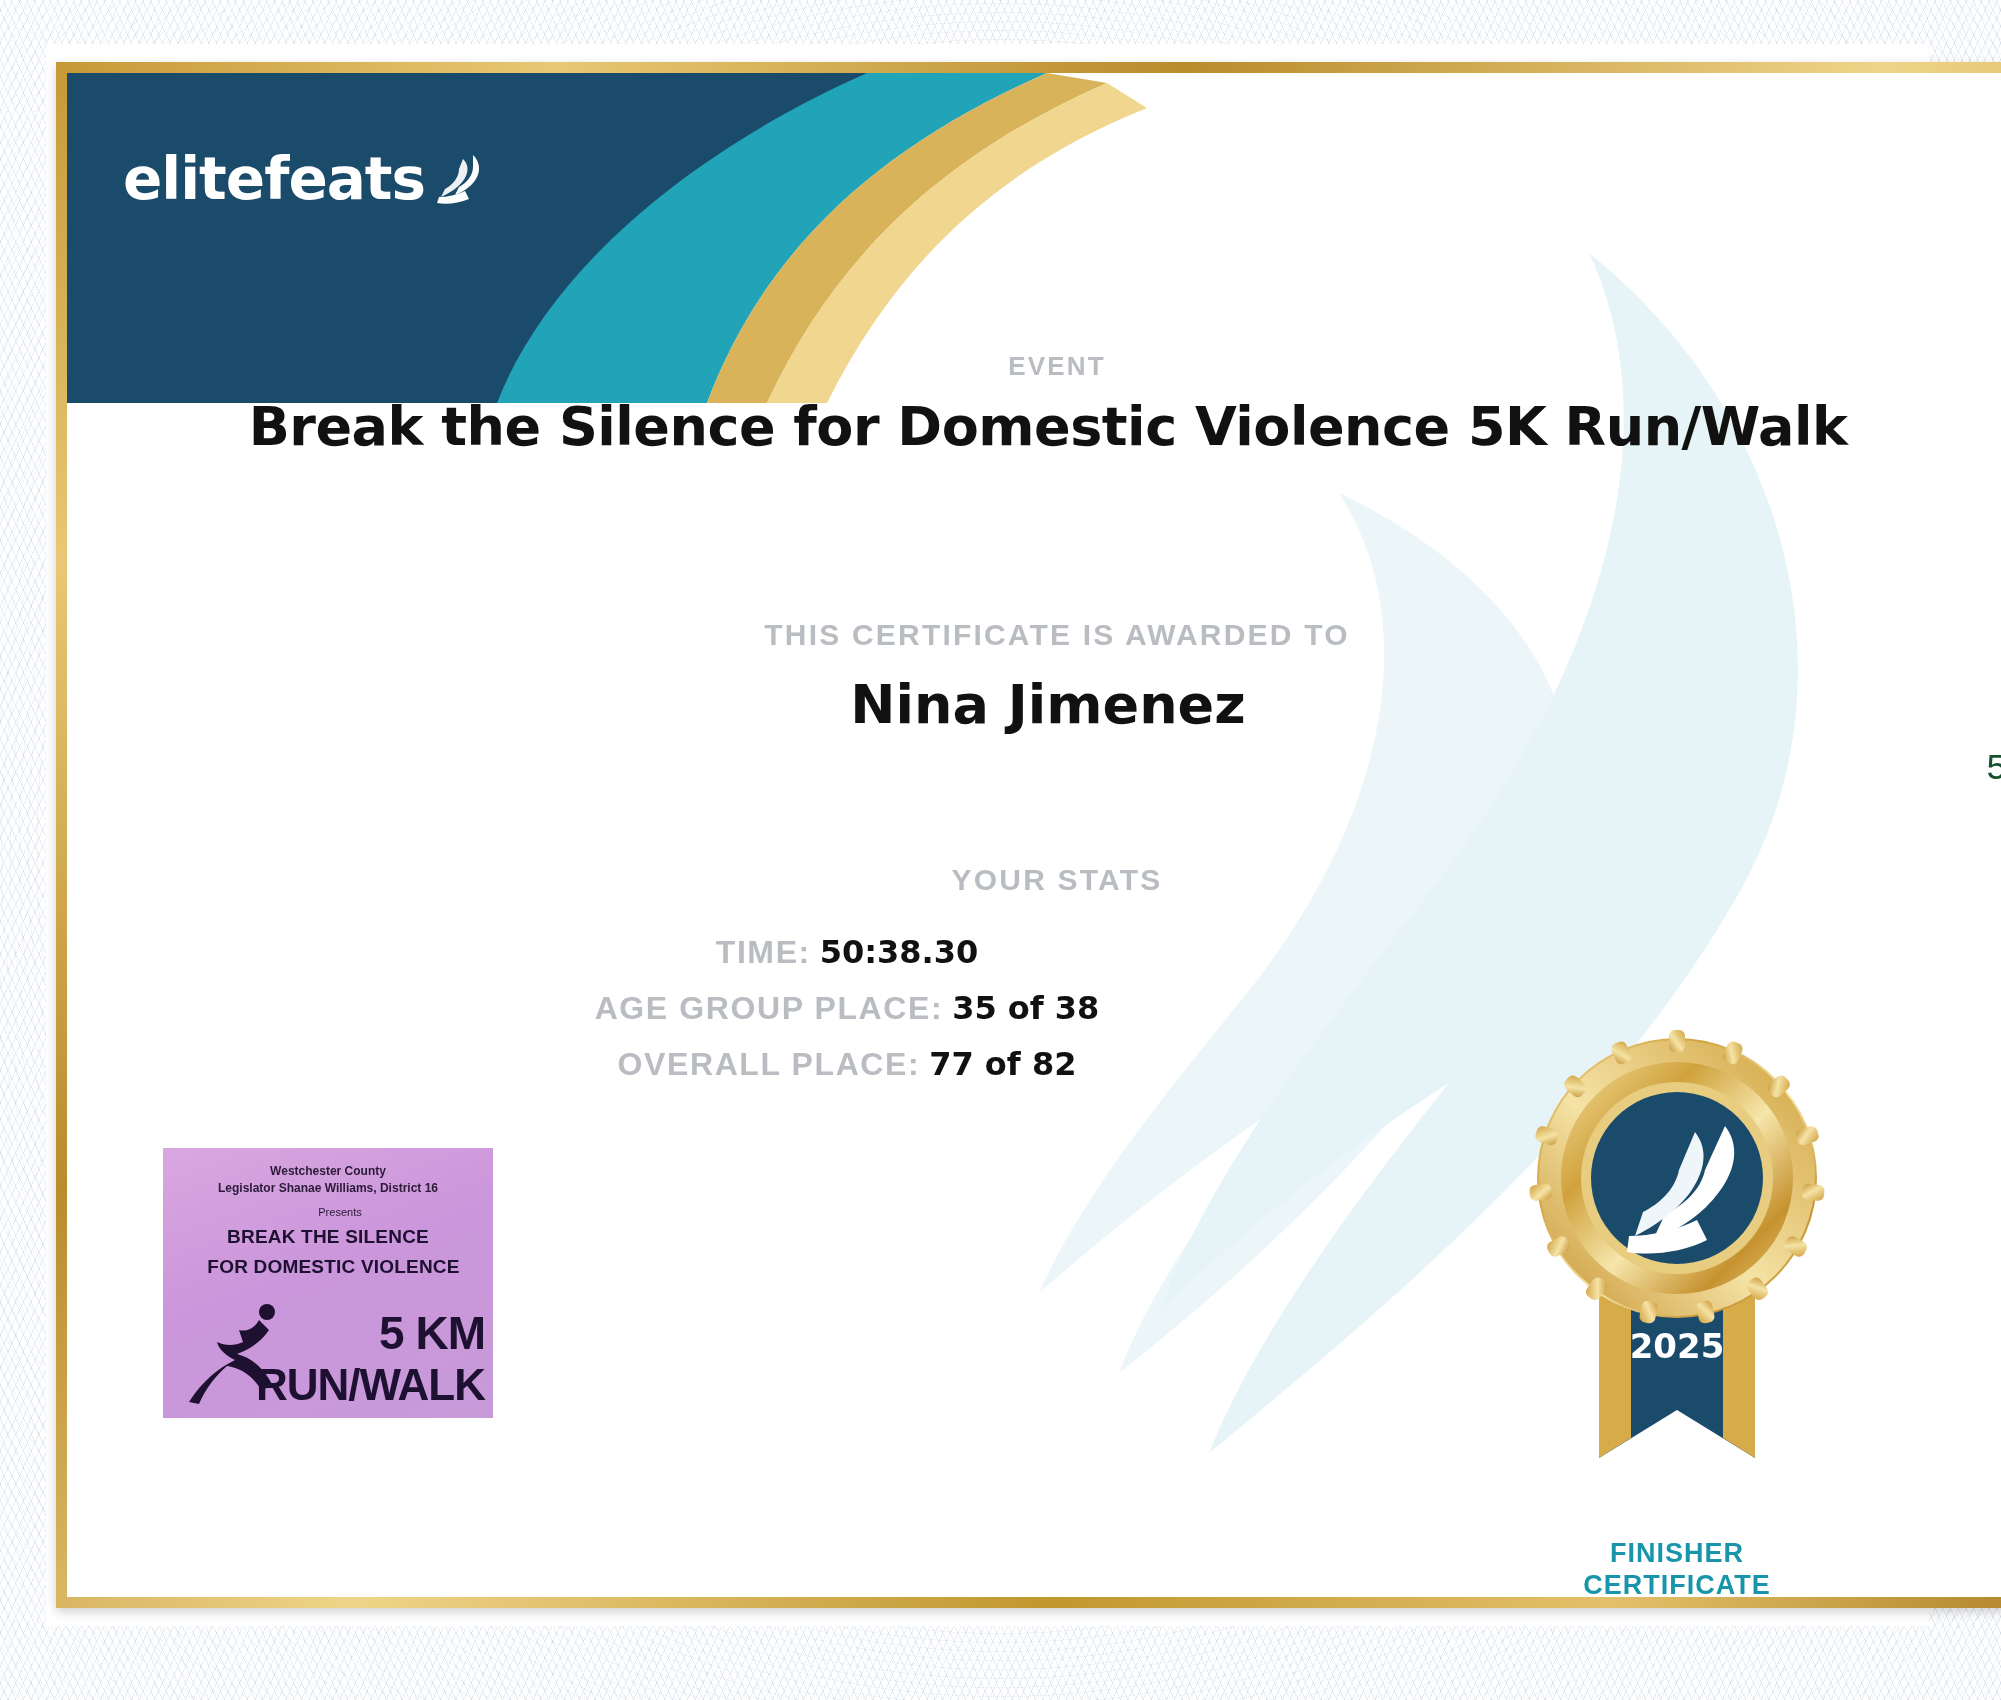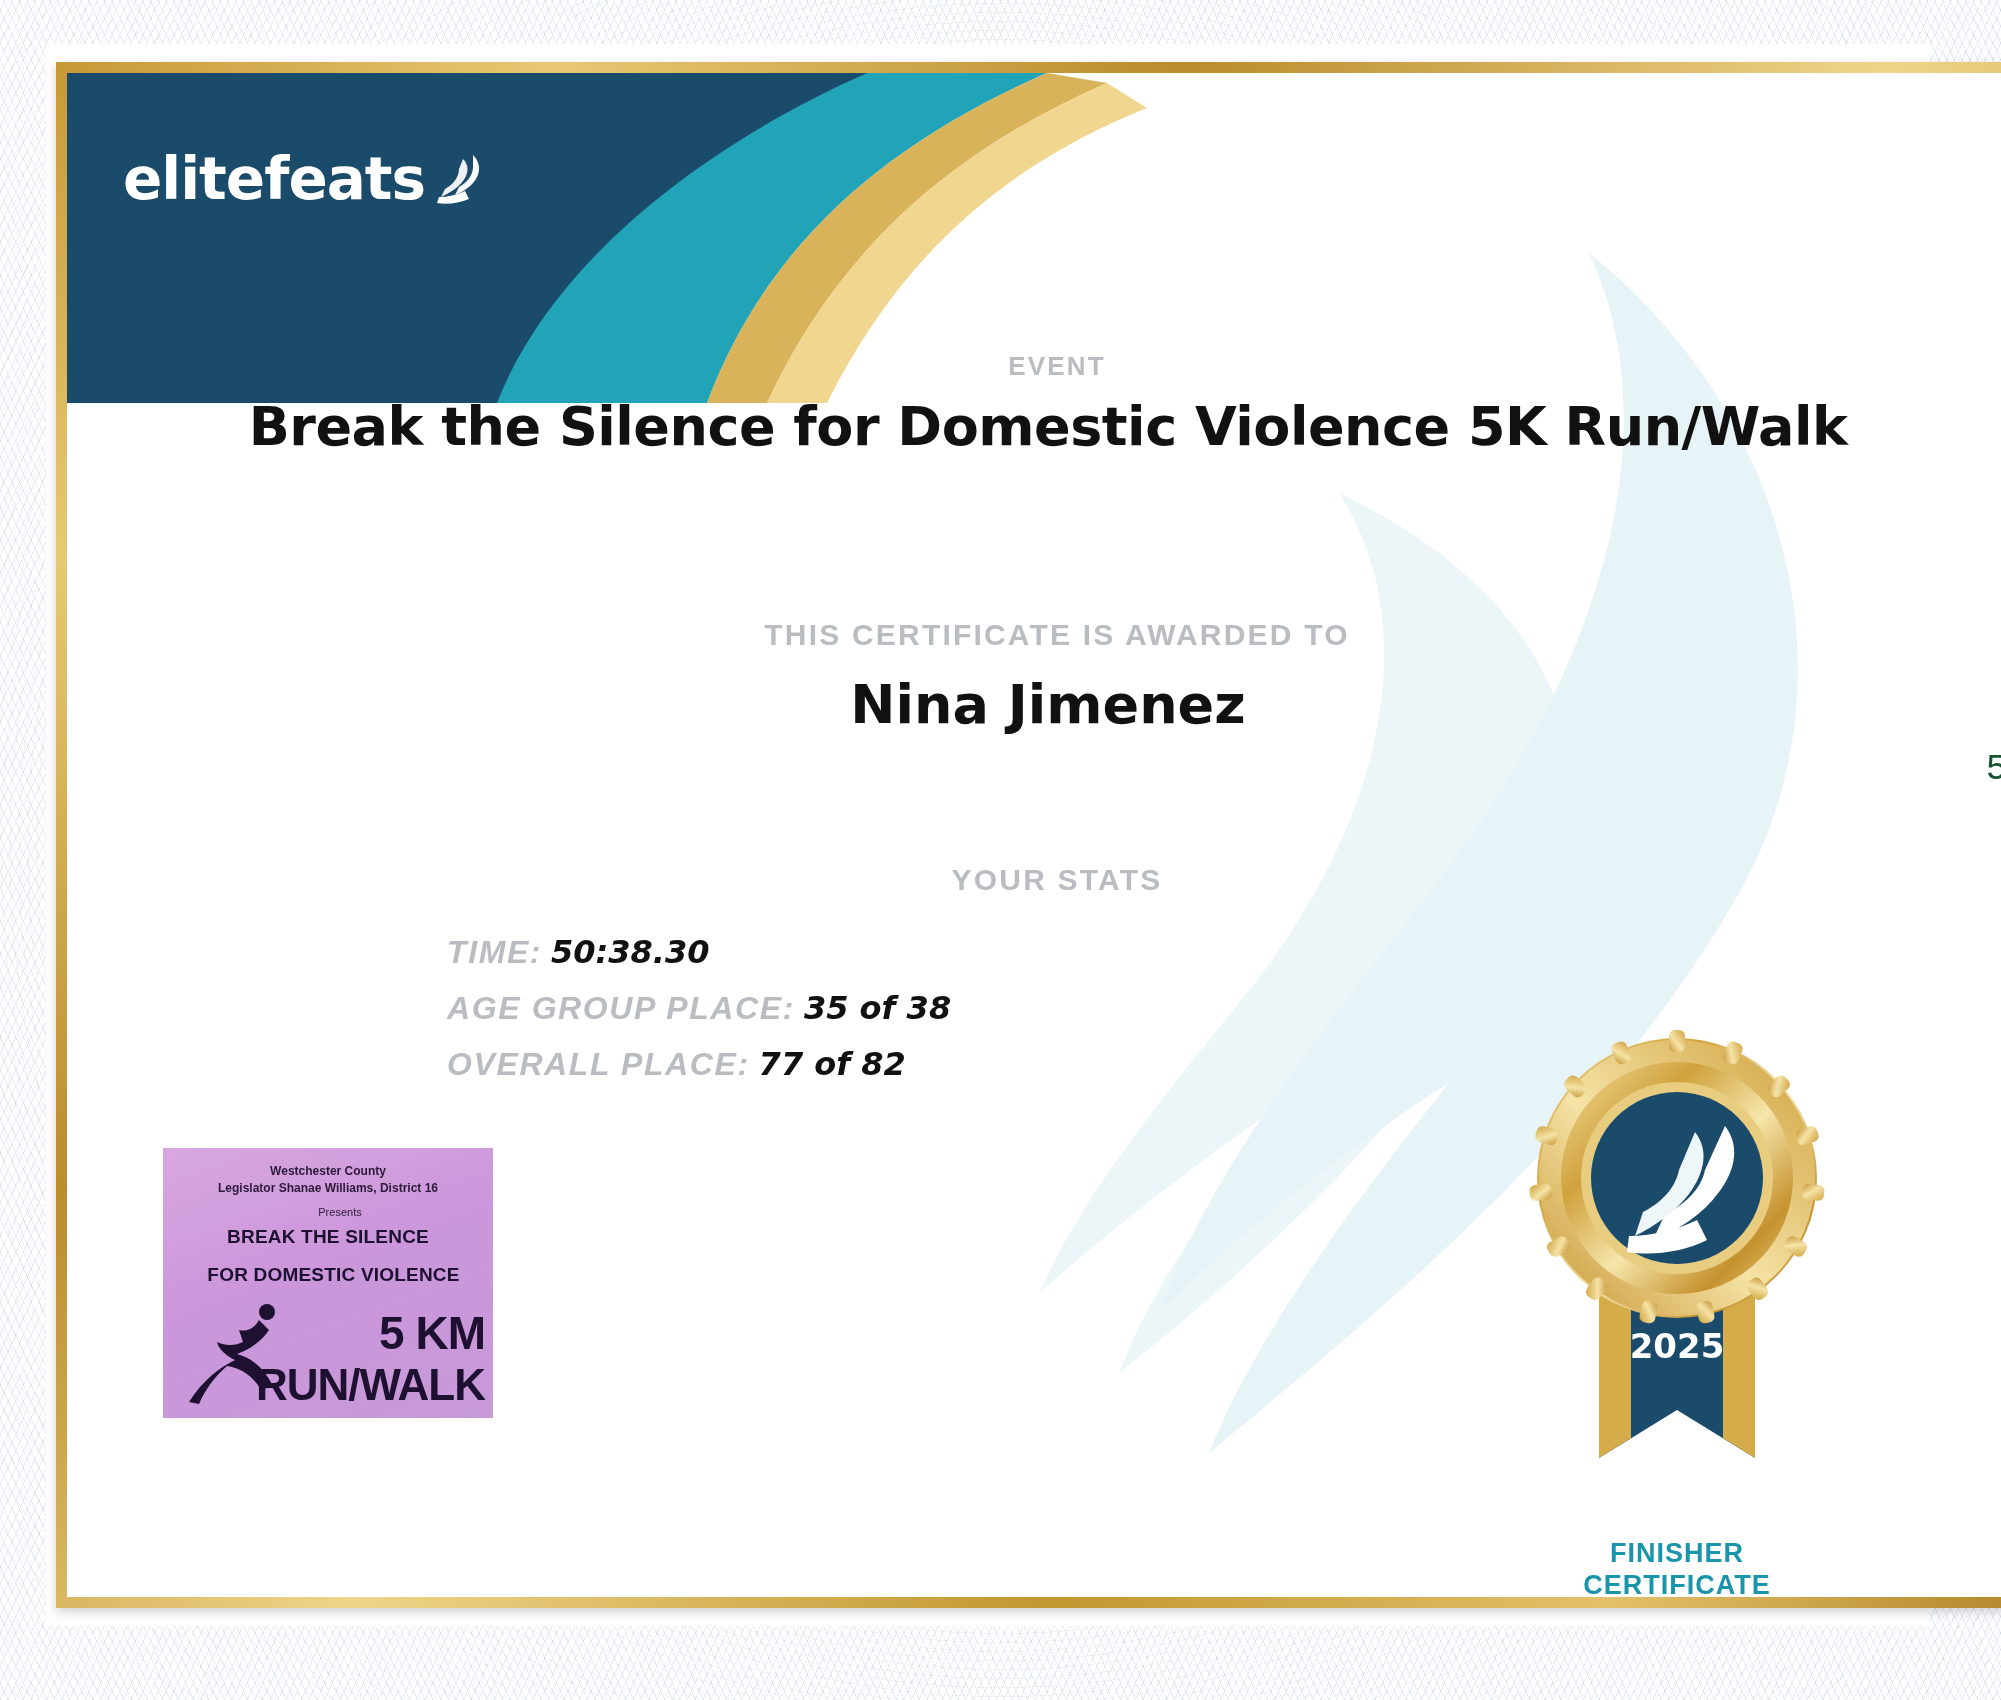--- a/index.html
+++ b/index.html
@@ -143,22 +143,21 @@
     left: 0; right: 0;
     top: 790px;
     font-size: 30px;
   }
 
   #stats-list {
     position: absolute;
     left: 380px;
     top: 860px;
     width: 800px;
-    text-align: left;
-    font-style: italic;
+    text-align: center;
   }
   .stat-row {
     margin-bottom: 18px;
     font-size: 32px;
     white-space: nowrap;
   }
   .stat-key {
     color: #b9bdc2;
     letter-spacing: 1.6px;
     font-weight: bold;
@@ -298,21 +297,21 @@
         <span class="stat-key">OVERALL PLACE:</span>
         <span class="stat-val">77 of 82</span>
       </div>
     </div>
 
     <div id="event-logo">
       <div class="el-small">Westchester County</div>
       <div class="el-small" style="margin-top:2px;">Legislator Shanae Williams, District 16</div>
       <div class="el-presents">Presents</div>
       <div class="el-title">BREAK THE SILENCE</div>
-      <div class="el-title" style="margin-top:16px;padding-left:11px;">FOR DOMESTIC VIOLENCE</div>
+      <div class="el-title" style="margin-top:8px;padding-left:11px;">FOR DOMESTIC VIOLENCE</div>
       <svg style="position:absolute; left:6px; bottom:6px;" width="150" height="110" viewBox="0 0 150 110">
         <path d="M20,100 C34,78 50,66 66,58 C58,54 50,48 48,40 C56,44 66,44 74,40 L70,28 C78,30 86,26 90,18 L100,28 C92,40 80,48 68,52 C84,56 96,68 104,84 L92,88 C84,74 72,66 58,64 C46,74 36,88 30,102 Z" fill="#1d1030"></path>
         <circle cx="98" cy="10" r="8" fill="#1d1030"></circle>
       </svg>
       <div class="el-km">5 KM</div>
       <div class="el-runwalk">RUN/WALK</div>
     </div>
 
     <svg id="finisher-medal" viewBox="0 0 300 480">
       <defs>

